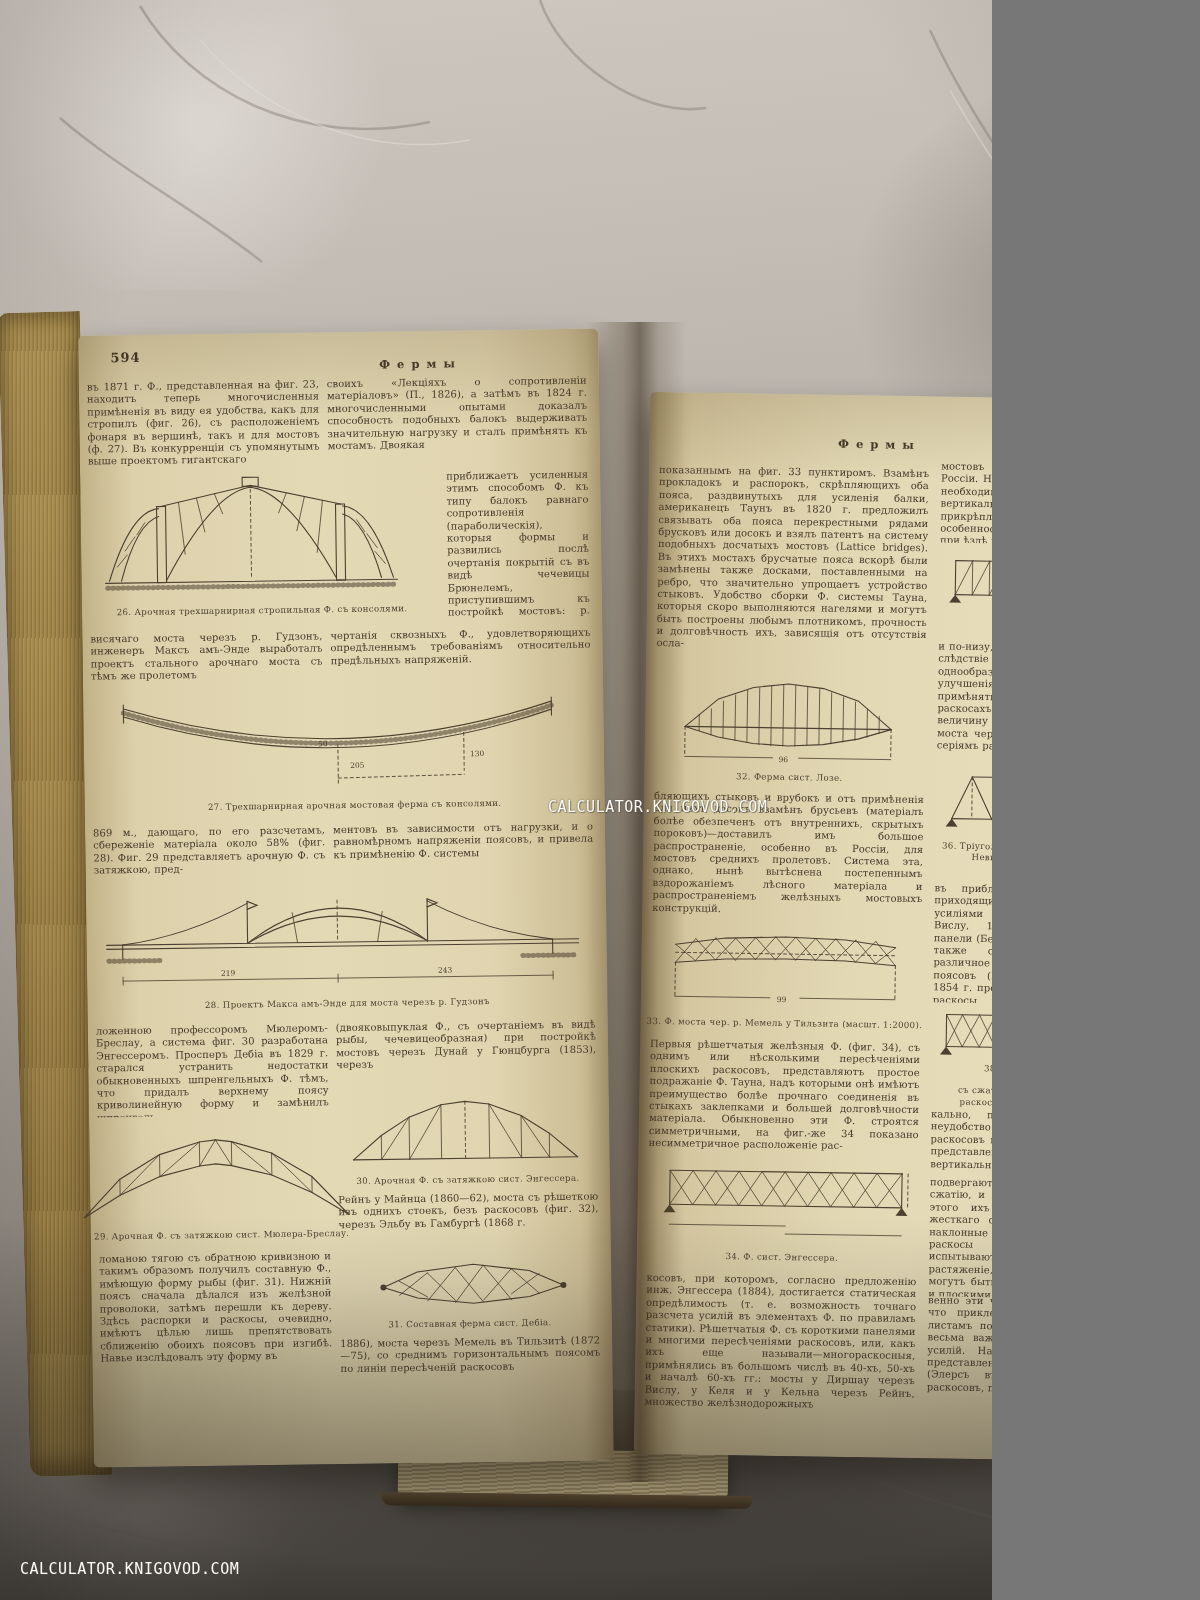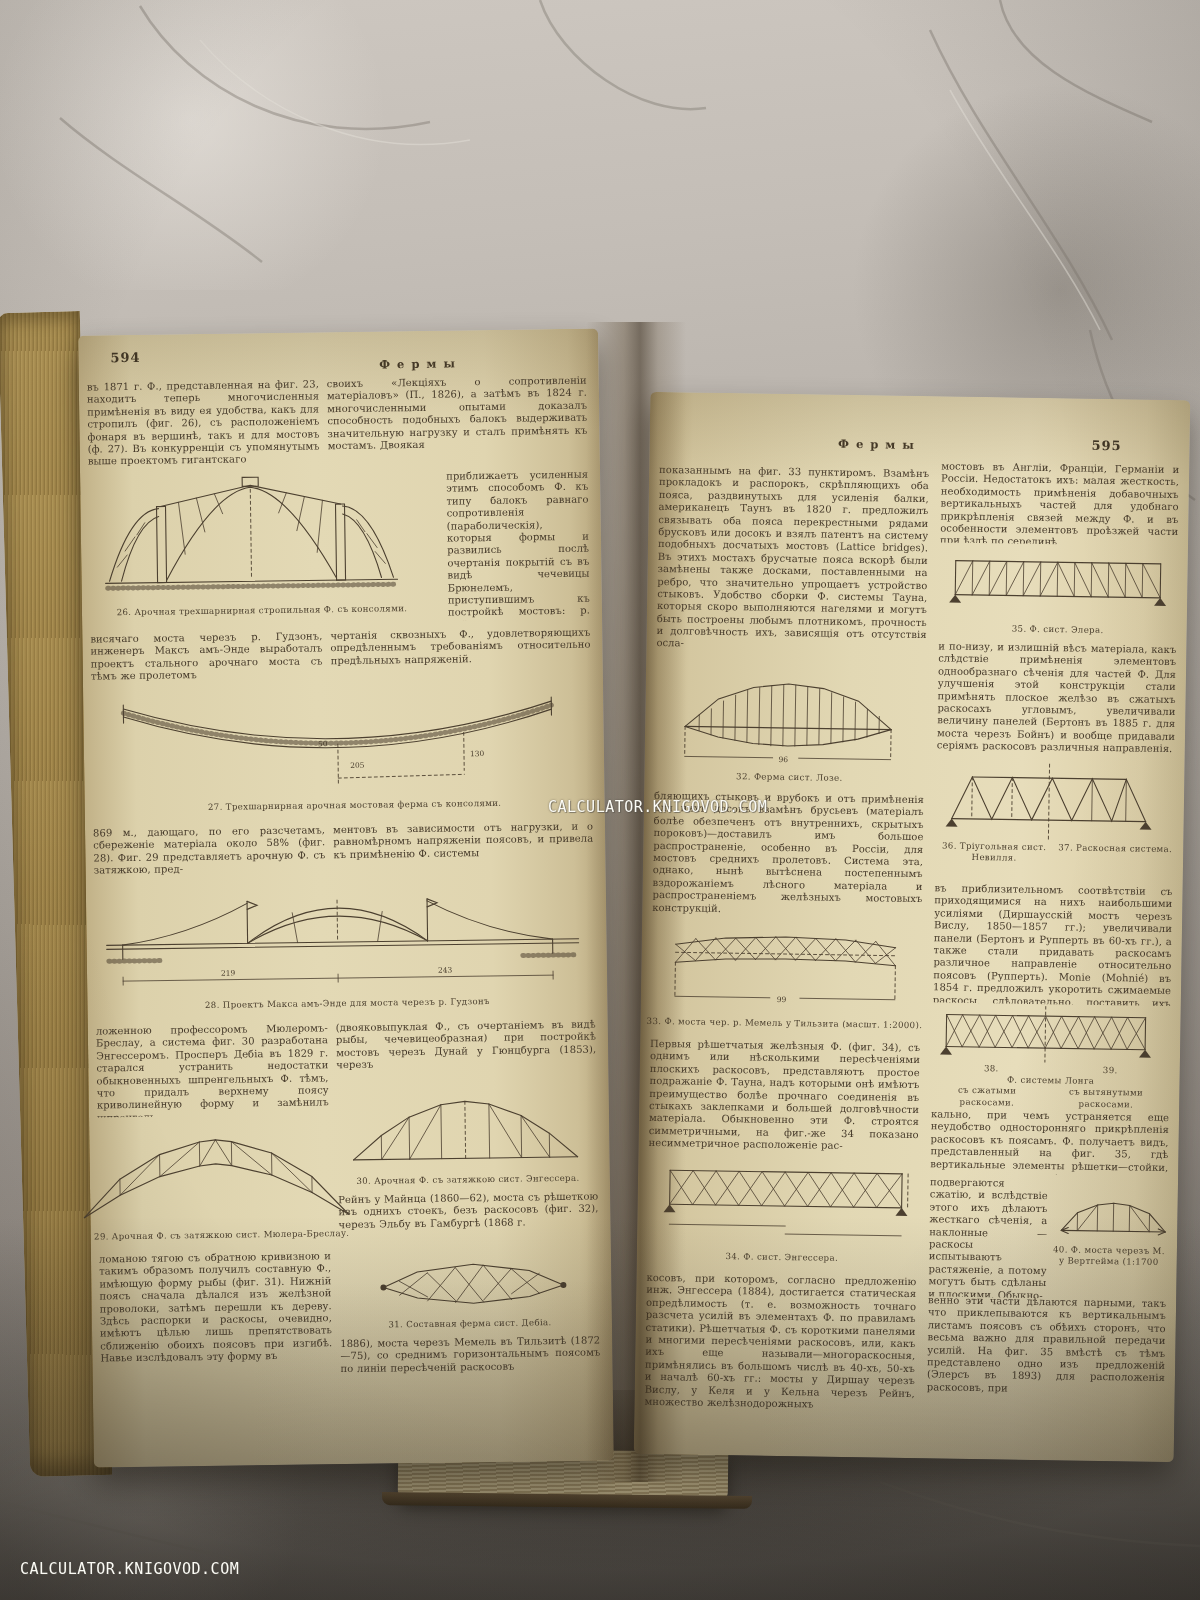--- a/index.html
+++ b/index.html
@@ -1,16 +1,16 @@
 <!DOCTYPE html>
 <html><head>
 <meta charset="utf-8">
 <style>
   html,body{margin:0;padding:0;background:#777;}
-  #photo{position:relative;width:1200px;height:1600px;overflow:hidden;
+  #photo{position:relative;width:992px;height:1600px;overflow:hidden;
     background:linear-gradient(175deg,#cdc7c0 0%,#c4beb7 16%,#b6b0a9 36%,#a7a19a 54%,#968f88 72%,#7b766f 88%,#605c56 100%);
     font-family:"DejaVu Serif",serif;}
   .abs{position:absolute;}
   .patch{position:absolute;pointer-events:none;}
   #veins{position:absolute;left:0;top:0;z-index:0;}
   #bshadow{left:40px;top:1390px;width:1120px;height:180px;z-index:1;
     background:radial-gradient(ellipse at 50% 40%,rgba(25,20,15,.5),rgba(25,20,15,0) 70%);}
   #stack{left:14px;top:312px;width:82px;height:1164px;z-index:2;transform:rotate(-1.6deg);
     border-radius:10px 0 0 14px;
     background:repeating-linear-gradient(92deg,#d9c99c 0px,#cbb98a 2px,#b2a071 4px),linear-gradient(180deg,#d6c596,#bba878);

